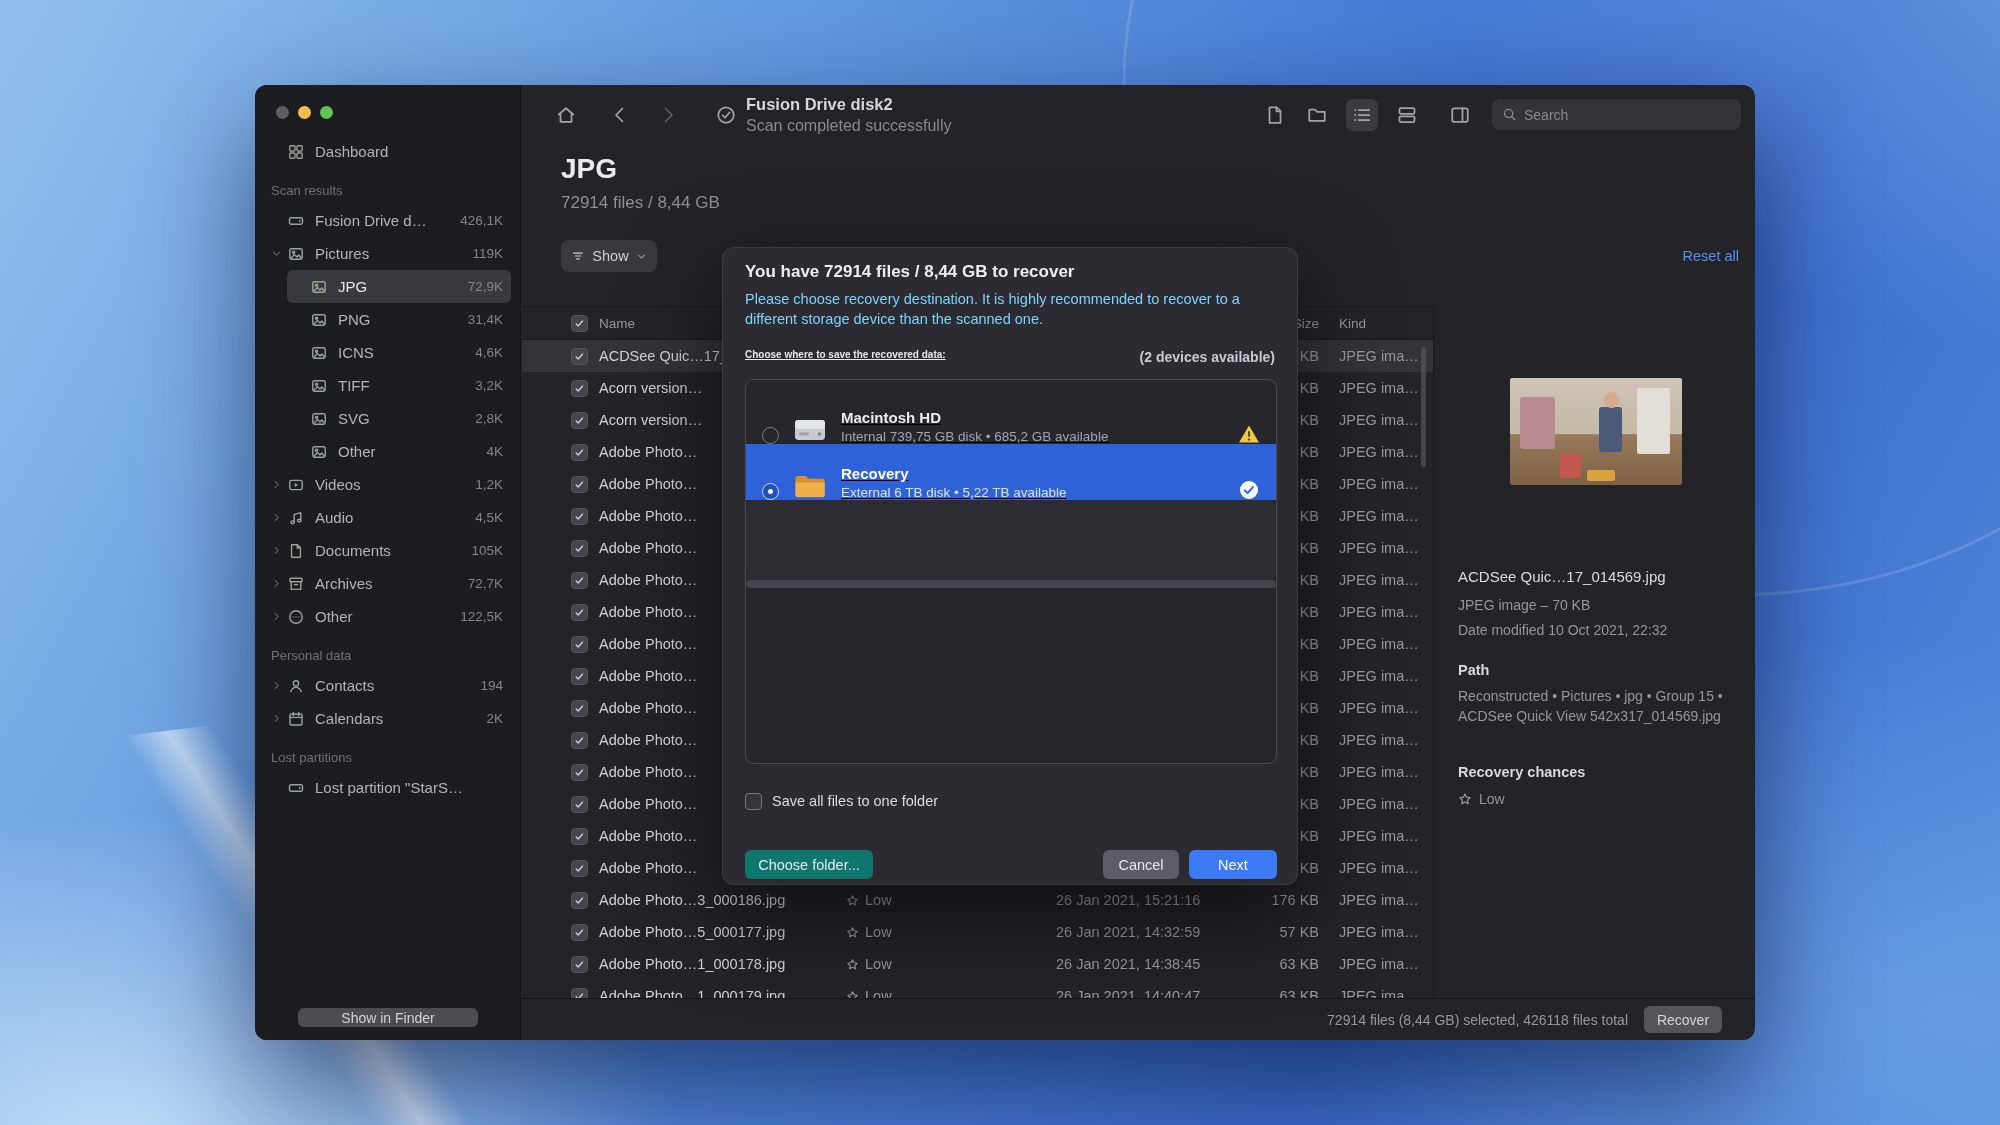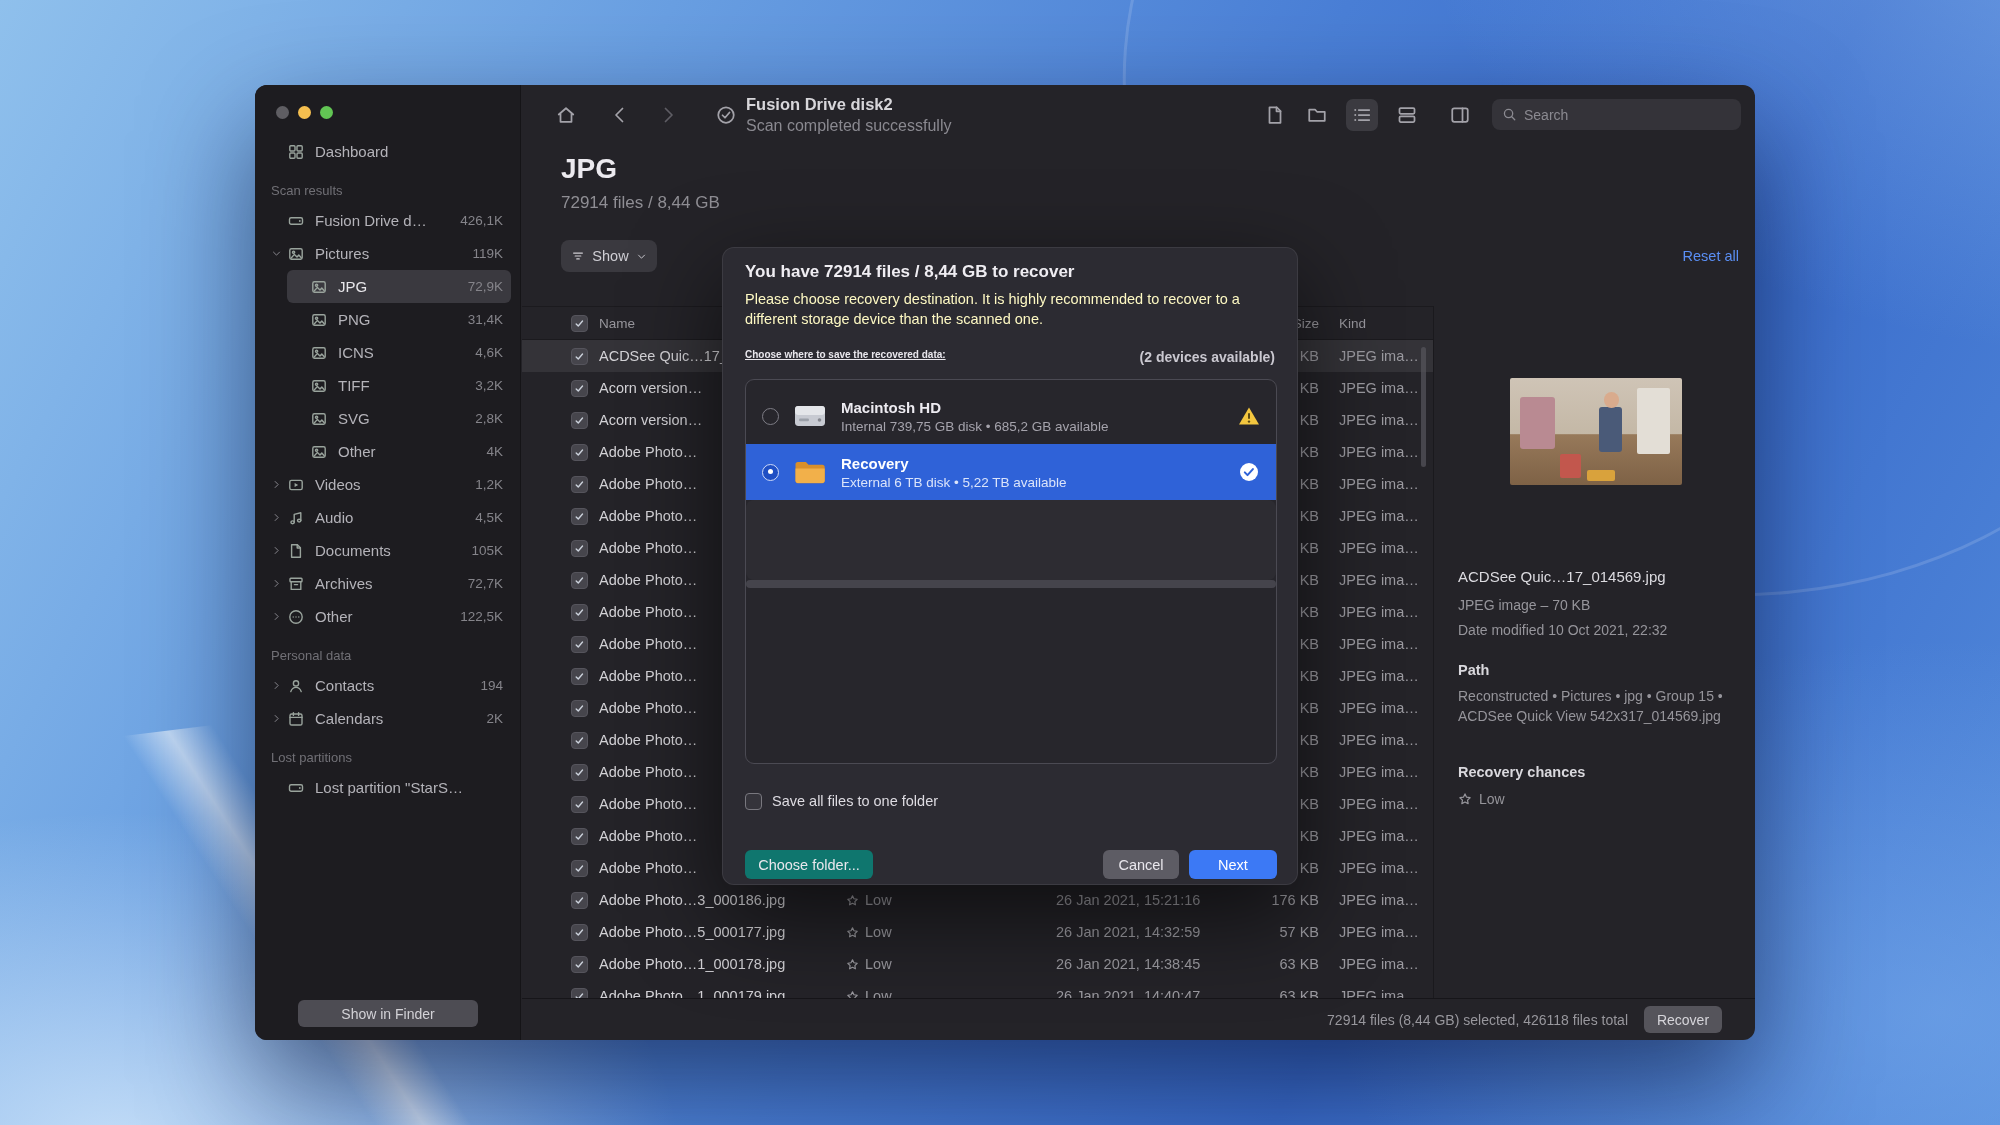--- a/index.html
+++ b/index.html
@@ -35,21 +35,21 @@
   .sb-item{display:flex;align-items:center;height:33px;margin:0 9px;padding:0 8px 0 7px;border-radius:6px;
     font-size:15px;color:#b4b3b9;}
   .sb-item.sel{background:#3a393f;color:#e7e6ea;}
   .sb-item.ind{margin-left:32px;}
   .sb-chevron{width:17px;display:flex;color:#8a8990;flex:none;}
   .sb-chevron svg{width:11px;height:11px;}
   .sb-icon{width:18px;margin-right:9px;display:flex;color:#99a39c;flex:none;}
   .sb-icon svg{width:16px;height:16px;}
   .sb-label{white-space:nowrap;overflow:hidden;}
   .sb-count{margin-left:auto;font-size:13.5px;color:#85848a;padding-left:8px;}
-  .show-finder{position:absolute;bottom:13px;left:43px;width:180px;height:27px;border:none;border-radius:6px;
+  .show-finder{position:absolute;bottom:13px;left:43px;width:180px;height:19px;border:none;border-radius:6px;
     background:#4d4c53;color:#d3d2d7;font-size:14px;font-family:inherit;}
 
   
   .content{position:absolute;left:267px;top:0;right:0;bottom:0;border-radius:0 12px 12px 0;overflow:hidden;}
   .toolbar{position:absolute;top:0;left:0;right:0;height:60px;}
   .tb-icon{position:absolute;top:14px;width:32px;height:32px;display:flex;align-items:center;justify-content:center;color:#a3a2a9;}
   .tb-icon svg{width:20px;height:20px;}
   .tb-icon.dim{color:#5e5d64;}
   .tb-icon.active-view{background:#3b3a40;border-radius:7px;}
   .tb-titleblock{position:absolute;left:224px;top:10px;}
@@ -113,26 +113,26 @@
     display:flex;align-items:center;justify-content:flex-end;gap:16px;padding-right:33px;}
   .sb-summary{color:#98979d;font-size:14px;}
   .recover-btn{width:78px;height:27px;background:#55545b;border:none;border-radius:6px;
     color:#d6d5da;font-size:14px;font-family:inherit;}
 
   
   .dialog{position:absolute;left:722px;top:247px;width:576px;height:638px;background:#2c2b32;
     border:1px solid rgba(255,255,255,.08);border-radius:12px;box-shadow:0 30px 90px rgba(0,0,0,.6);z-index:10;}
   .dialog>*{position:absolute;}
   .dlg-title{left:22px;top:14px;font-size:17px;font-weight:bold;color:#efedf2;}
-  .dlg-desc{left:22px;top:42px;width:532px;font-size:14.5px;line-height:19.5px;color:#fef9c3;}
+  .dlg-desc{left:22px;top:42px;width:532px;font-size:14.5px;line-height:19.5px;color:#7dd3fc;}
   .dlg-choose{left:22px;top:101px;font-size:10px;font-weight:bold;color:#e9e7ed;text-decoration:underline;}
   .dlg-devcount{right:22px;top:101px;font-size:14px;font-weight:bold;color:#cac8d0;}
   .dlg-list{left:22px;top:131px;width:532px;height:385px;border:1px solid #4b4a53;border-radius:9px;
     background:#27262c;overflow:hidden;padding-top:8px;}
-  .dev-row{position:relative;height:56px;display:flex;align-items:center;padding:0 16px;gap:13px;}
+  .dev-row{position:relative;height:56px;display:flex;align-items:flex-end;padding:0 16px;gap:13px;text-decoration:underline;}
   .dev-row.sel{background:#2f62d8;}
   .dev-radio{width:17px;height:17px;border:1.5px solid #7e7d86;border-radius:50%;flex:none;position:relative;}
   .dev-radio.on{border-color:#cdd9f8;background:#1f4fc4;}
   .dev-radio.on i{position:absolute;left:4.5px;top:4.5px;width:5px;height:5px;border-radius:50%;background:#fff;}
   .dev-icon{width:36px;display:flex;flex:none;}
   .dev-icon svg{width:36px;height:28px;}
   .dev-text{display:flex;flex-direction:column;min-width:0;}
   .dev-name{font-size:15px;font-weight:bold;color:#edebf1;}
   .dev-row.sel .dev-name{color:#fff;}
   .dev-details{font-size:13.5px;color:#a5a3ac;margin-top:3px;}

